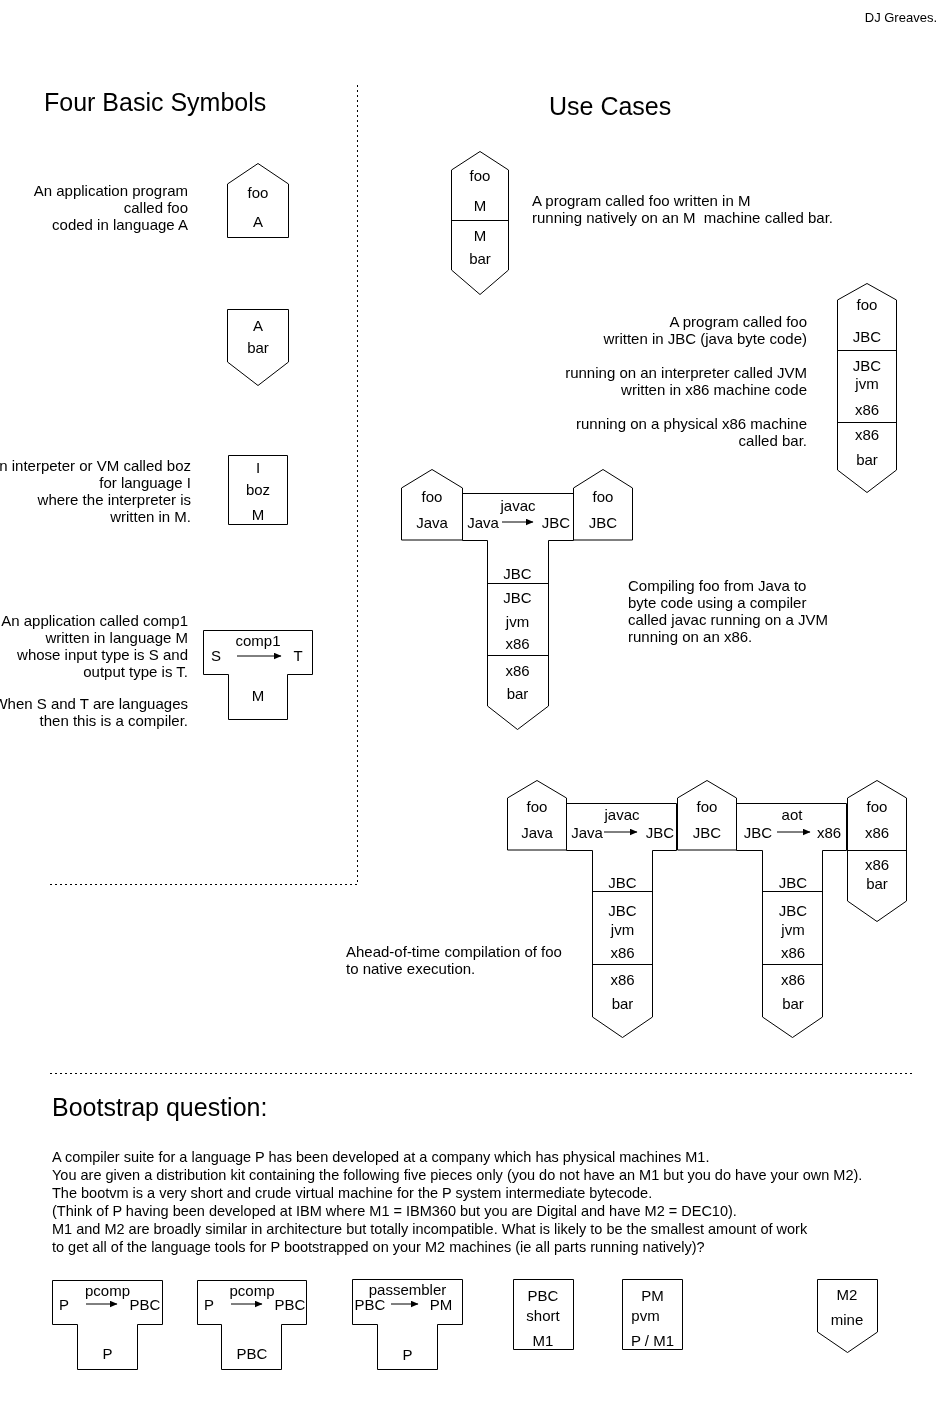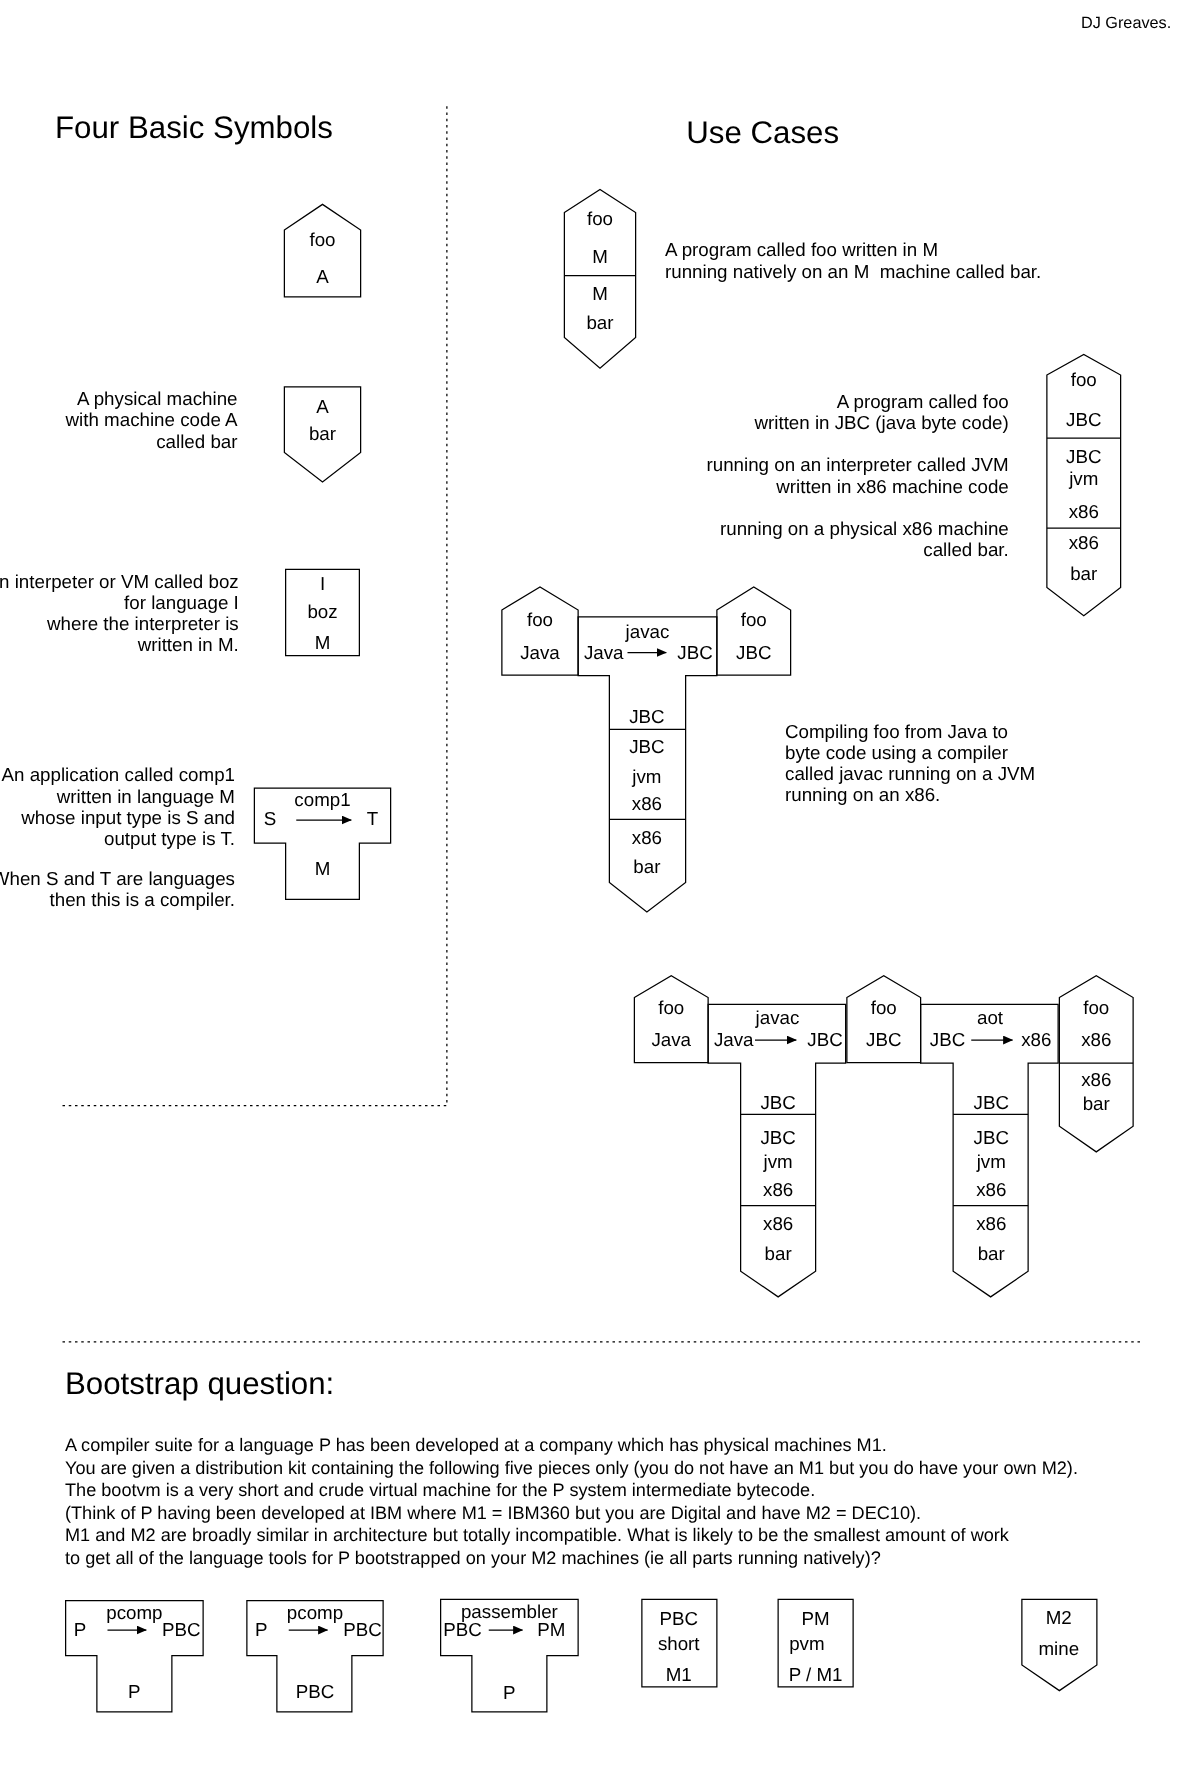--- a/index.html
+++ b/index.html
@@ -73,26 +73,26 @@
       <path d="M513.5,1279.5 H573.5 V1349.5 H513.5 Z"></path>
       <path d="M622.5,1279.5 H682.5 V1349.5 H622.5 Z"></path>
       <path d="M817.5,1279.5 H877.5 V1332 L847.5,1352.5 L817.5,1332 Z"></path>
     </g>
   </svg>
 
   <div class="author" style="right:5px;top:10px">DJ Greaves.</div>
 
   <div class="h" style="left:44px;top:88px">Four Basic Symbols</div>
 
+  <div class="cap right" style="right:754px;top:182px">An application program
+called foo
+coded in language A</div>
   <div class="lbl" style="left:227px;top:184px;width:62px">foo</div>
   <div class="lbl" style="left:227px;top:213px;width:62px">A</div>
 
-  <div class="cap right" style="right:752px;top:311px">A physical machine
-with machine code A
-called bar</div>
   <div class="lbl" style="left:227px;top:317px;width:62px">A</div>
   <div class="lbl" style="left:227px;top:339px;width:62px">bar</div>
 
   <div class="cap right" style="right:751px;top:457px">An interpeter or VM called boz
 for language I
 where the interpreter is
 written in M.</div>
   <div class="lbl" style="left:228px;top:459px;width:60px">I</div>
   <div class="lbl" style="left:228px;top:481px;width:60px">boz</div>
   <div class="lbl" style="left:228px;top:506px;width:60px">M</div>
@@ -173,20 +173,22 @@
   <div class="lbl" style="left:592px;top:971px;width:61px">x86</div>
   <div class="lbl" style="left:592px;top:995px;width:61px">bar</div>
 
   <div class="lbl" style="left:763px;top:874px;width:60px">JBC</div>
   <div class="lbl" style="left:763px;top:902px;width:60px">JBC</div>
   <div class="lbl" style="left:763px;top:921px;width:60px">jvm</div>
   <div class="lbl" style="left:763px;top:944px;width:60px">x86</div>
   <div class="lbl" style="left:763px;top:971px;width:60px">x86</div>
   <div class="lbl" style="left:763px;top:995px;width:60px">bar</div>
 
+  <div class="cap" style="left:346px;top:943px">Ahead-of-time compilation of foo
+to native execution.</div>
 
   <div class="h" style="left:52px;top:1093px">Bootstrap question:</div>
   <div class="body-text" style="left:52px;top:1148px">A compiler suite for a language P has been developed at a company which has physical machines M1.
 You are given a distribution kit containing the following five pieces only (you do not have an M1 but you do have your own M2).
 The bootvm is a very short and crude virtual machine for the P system intermediate bytecode.
 (Think of P having been developed at IBM where M1 = IBM360 but you are Digital and have M2 = DEC10).
 M1 and M2 are broadly similar in architecture but totally incompatible. What is likely to be the smallest amount of work
 to get all of the language tools for P bootstrapped on your M2 machines (ie all parts running natively)?</div>
 
   <div class="lbl" style="left:52px;top:1282px;width:111px">pcomp</div>

